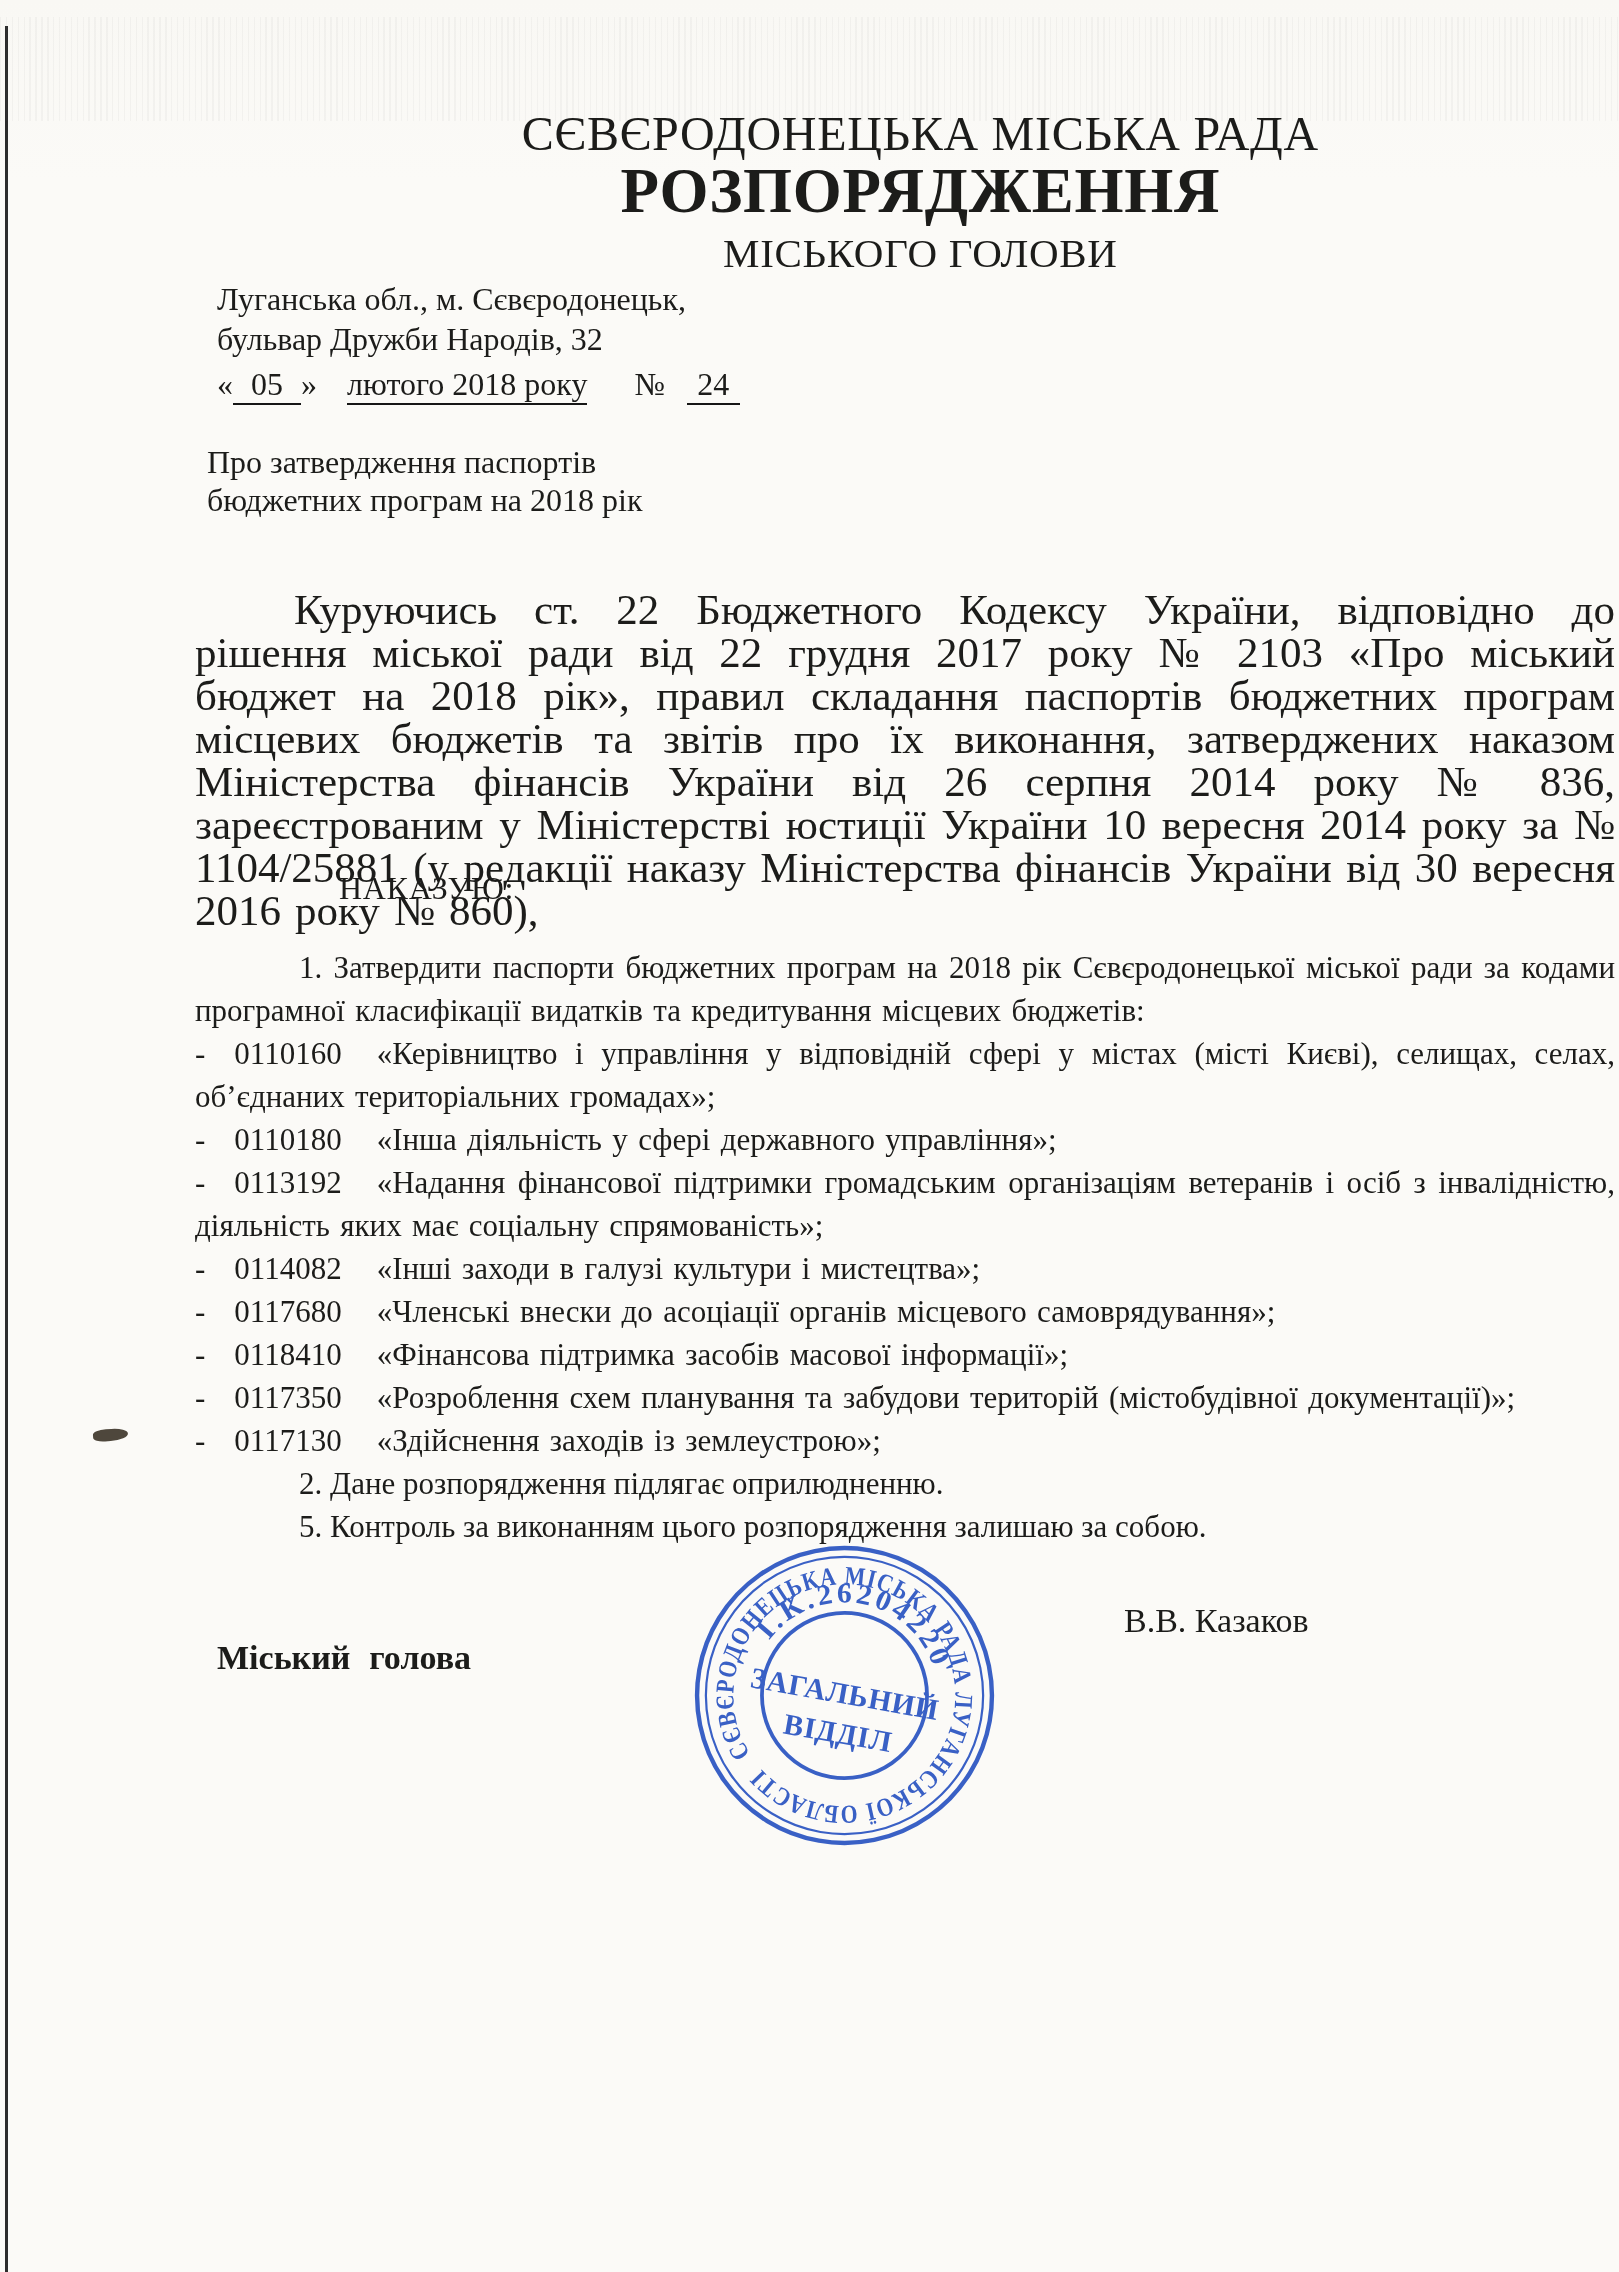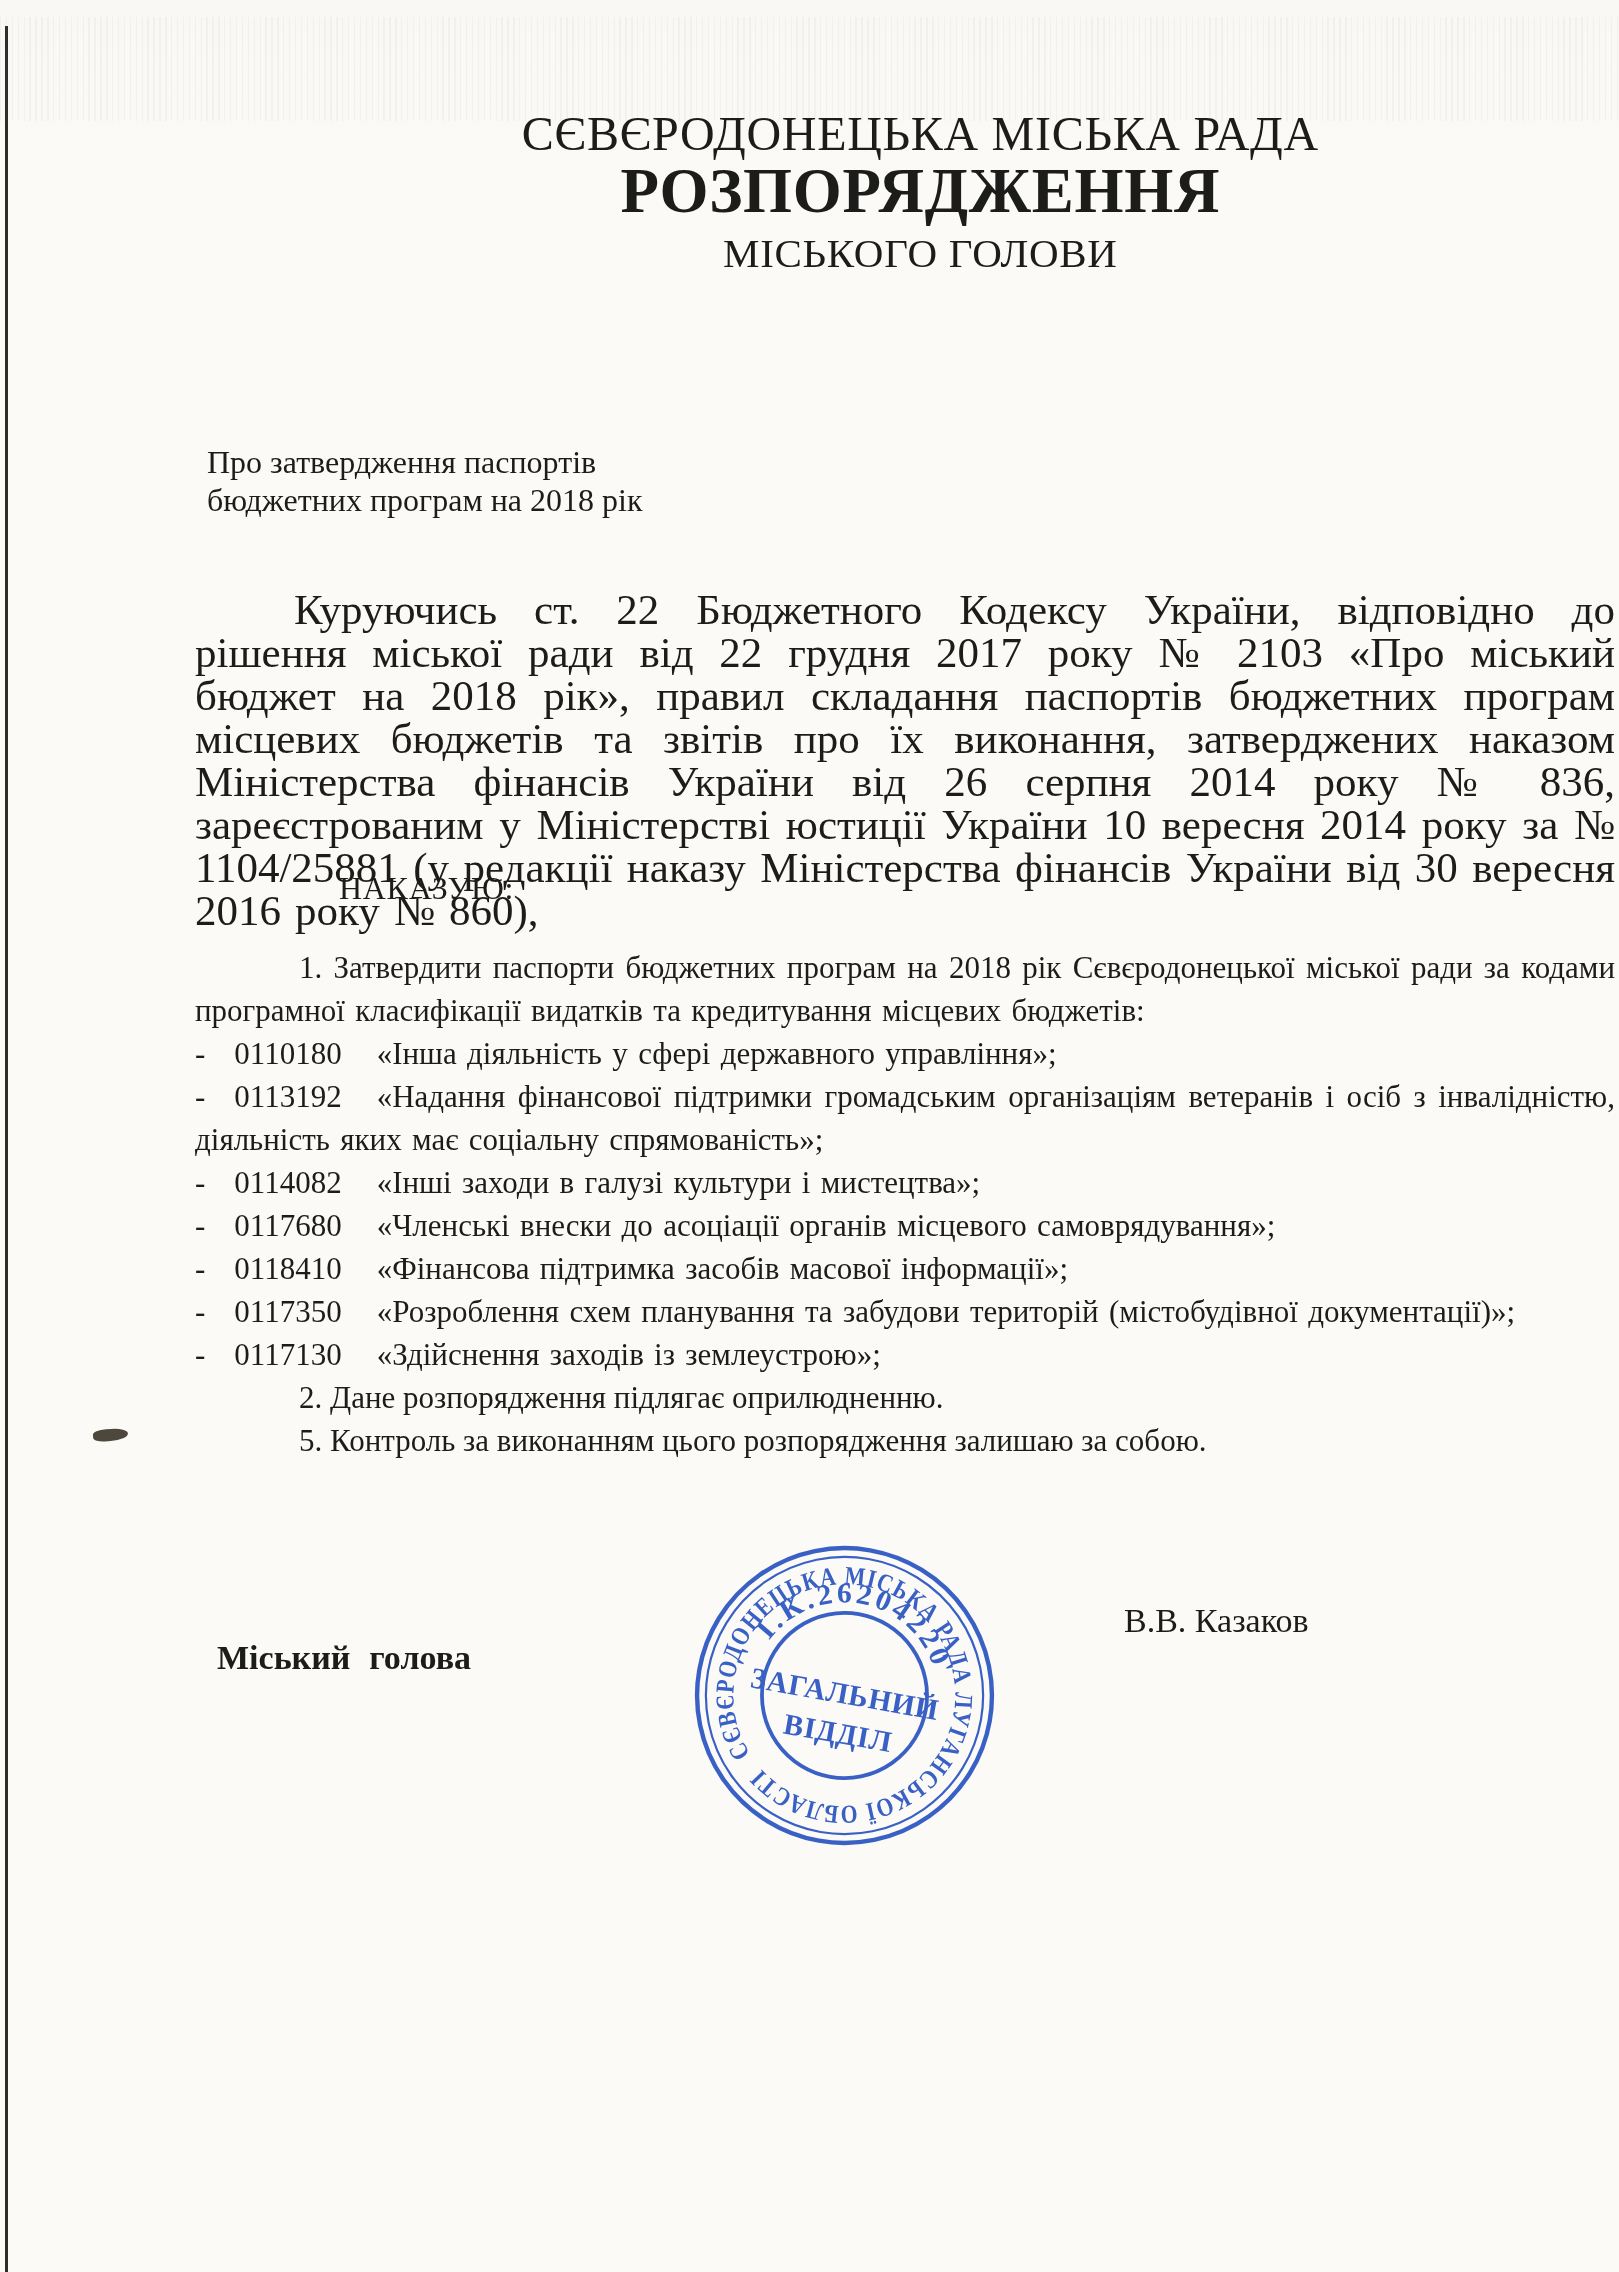--- a/index.html
+++ b/index.html
@@ -58,32 +58,38 @@
 
 <div class="page">
 
   <div class="left-line"></div>
   <div class="top-noise"></div>
 
   <div class="head org-name">СЄВЄРОДОНЕЦЬКА МІСЬКА РАДА</div>
   <div class="head doc-type">РОЗПОРЯДЖЕННЯ</div>
   <div class="head doc-owner">МІСЬКОГО ГОЛОВИ</div>
 
+  <div class="requisites">
+    <div>Луганська обл., м. Сєвєродонецьк,</div>
+    <div>бульвар Дружби Народів, 32</div>
+    <div class="date-line"><span>«</span><span class="u day">05</span><span>»</span><span class="u month">лютого 2018  року</span><span class="no-label">№</span><span class="u num">24</span></div>
+  </div>
 
   <div class="subject">
     <div>Про затвердження паспортів</div>
     <div>бюджетних програм на 2018 рік</div>
   </div>
 
   <div class="preamble">Куруючись ст. 22  Бюджетного Кодексу України, відповідно до рішення міської ради від 22 грудня 2017 року №  2103 «Про міський бюджет на 2018 рік», правил складання паспортів бюджетних програм місцевих бюджетів та звітів про їх виконання, затверджених наказом Міністерства фінансів України від 26 серпня 2014 року № 836, зареєстрованим у Міністерстві юстиції України 10 вересня 2014 року за № 1104/25881 (у редакції наказу Міністерства фінансів України від 30 вересня 2016 року № 860),</div>
 
   <div class="order-heading">НАКАЗУЮ:</div>
 
   <div class="order-body">
     <div class="just indent">1. Затвердити паспорти бюджетних програм на 2018 рік Сєвєродонецької міської ради за кодами програмної класифікації видатків та кредитування місцевих бюджетів:</div>
+    <div class="code-item just"><span class="dash">-</span><span class="code">0110160</span><span class="title">«Керівництво і управління у відповідній сфері у містах (місті Києві), селищах, селах, об’єднаних територіальних громадах»;</span></div>
     <div class="code-item just"><span class="dash">-</span><span class="code">0110180</span><span class="title">«Інша діяльність у сфері державного управління»;</span></div>
     <div class="code-item just"><span class="dash">-</span><span class="code">0113192</span><span class="title">«Надання фінансової підтримки громадським організаціям ветеранів і осіб з інвалідністю, діяльність яких має соціальну спрямованість»;</span></div>
     <div class="code-item just"><span class="dash">-</span><span class="code">0114082</span><span class="title">«Інші заходи в галузі культури і мистецтва»;</span></div>
     <div class="code-item just"><span class="dash">-</span><span class="code">0117680</span><span class="title">«Членські внески до асоціації органів місцевого самоврядування»;</span></div>
     <div class="code-item just"><span class="dash">-</span><span class="code">0118410</span><span class="title">«Фінансова підтримка засобів масової інформації»;</span></div>
     <div class="code-item just"><span class="dash">-</span><span class="code">0117350</span><span class="title">«Розроблення схем планування та забудови територій (містобудівної документації)»;</span></div>
     <div class="code-item just"><span class="dash">-</span><span class="code">0117130</span><span class="title">«Здійснення заходів із землеустрою»;</span></div>
     <div class="indent">2. Дане розпорядження підлягає оприлюдненню.</div>
     <div class="indent">5. Контроль за виконанням цього розпорядження залишаю за собою.</div>
   </div>

